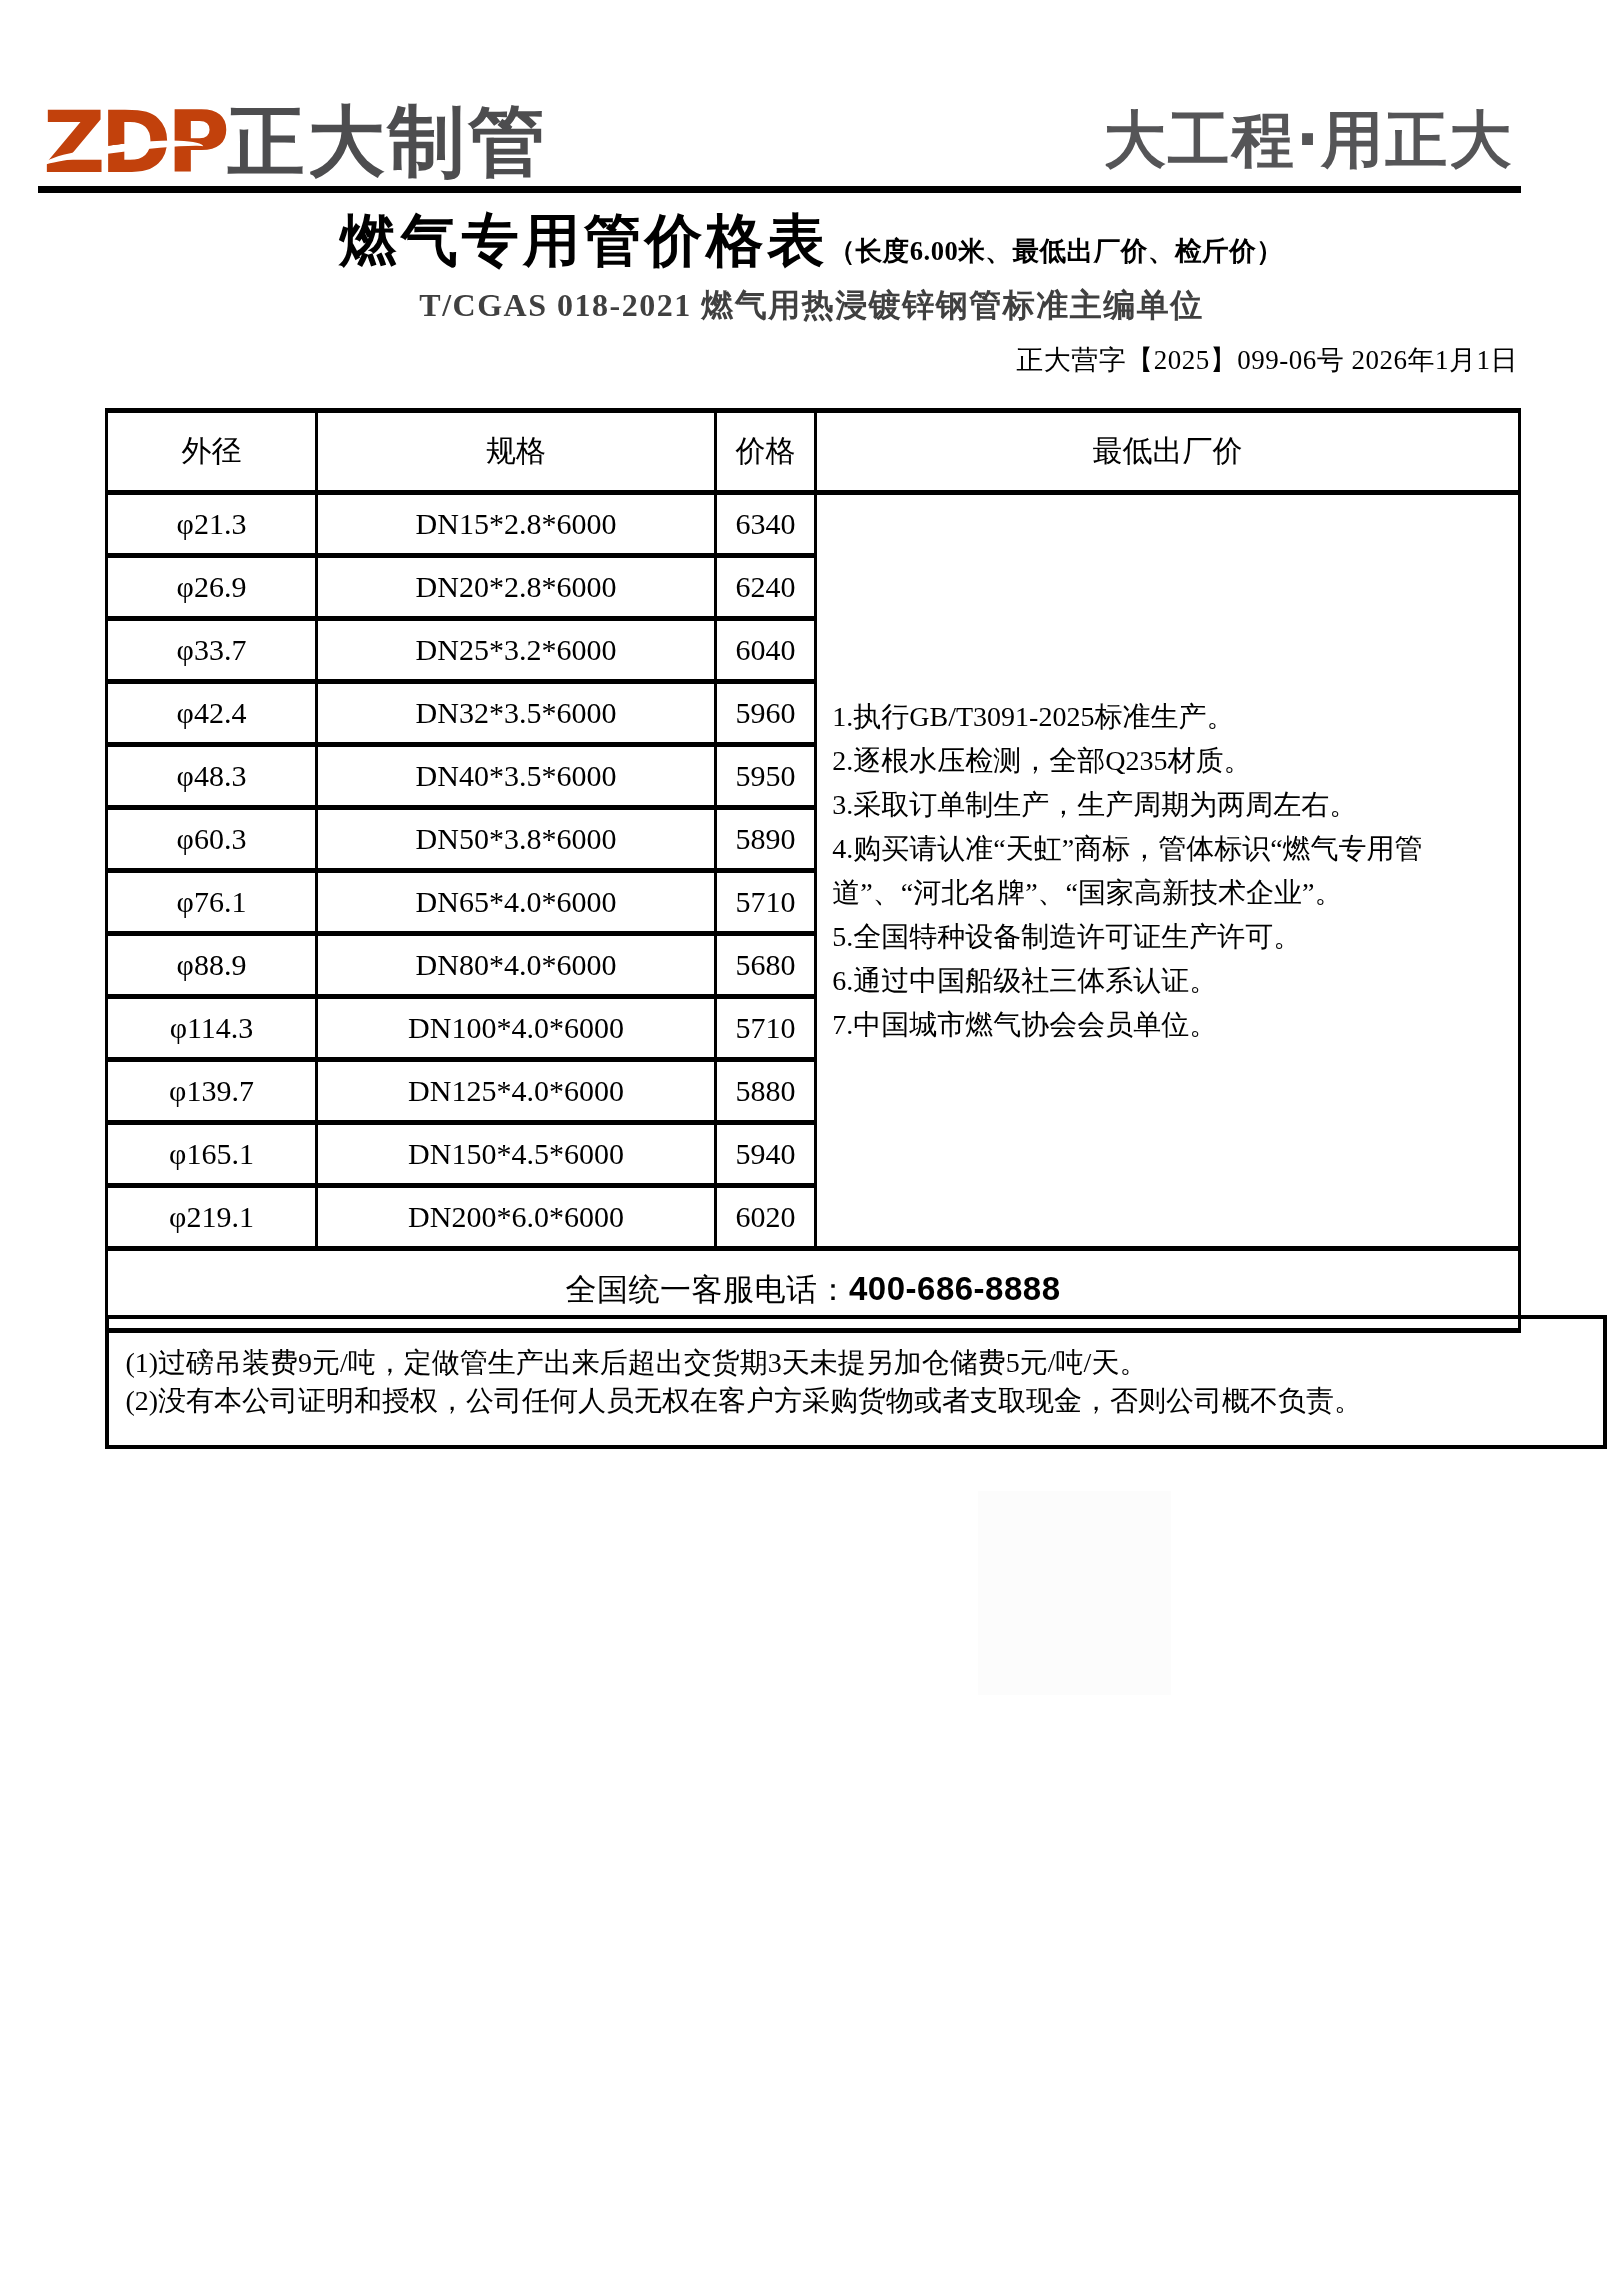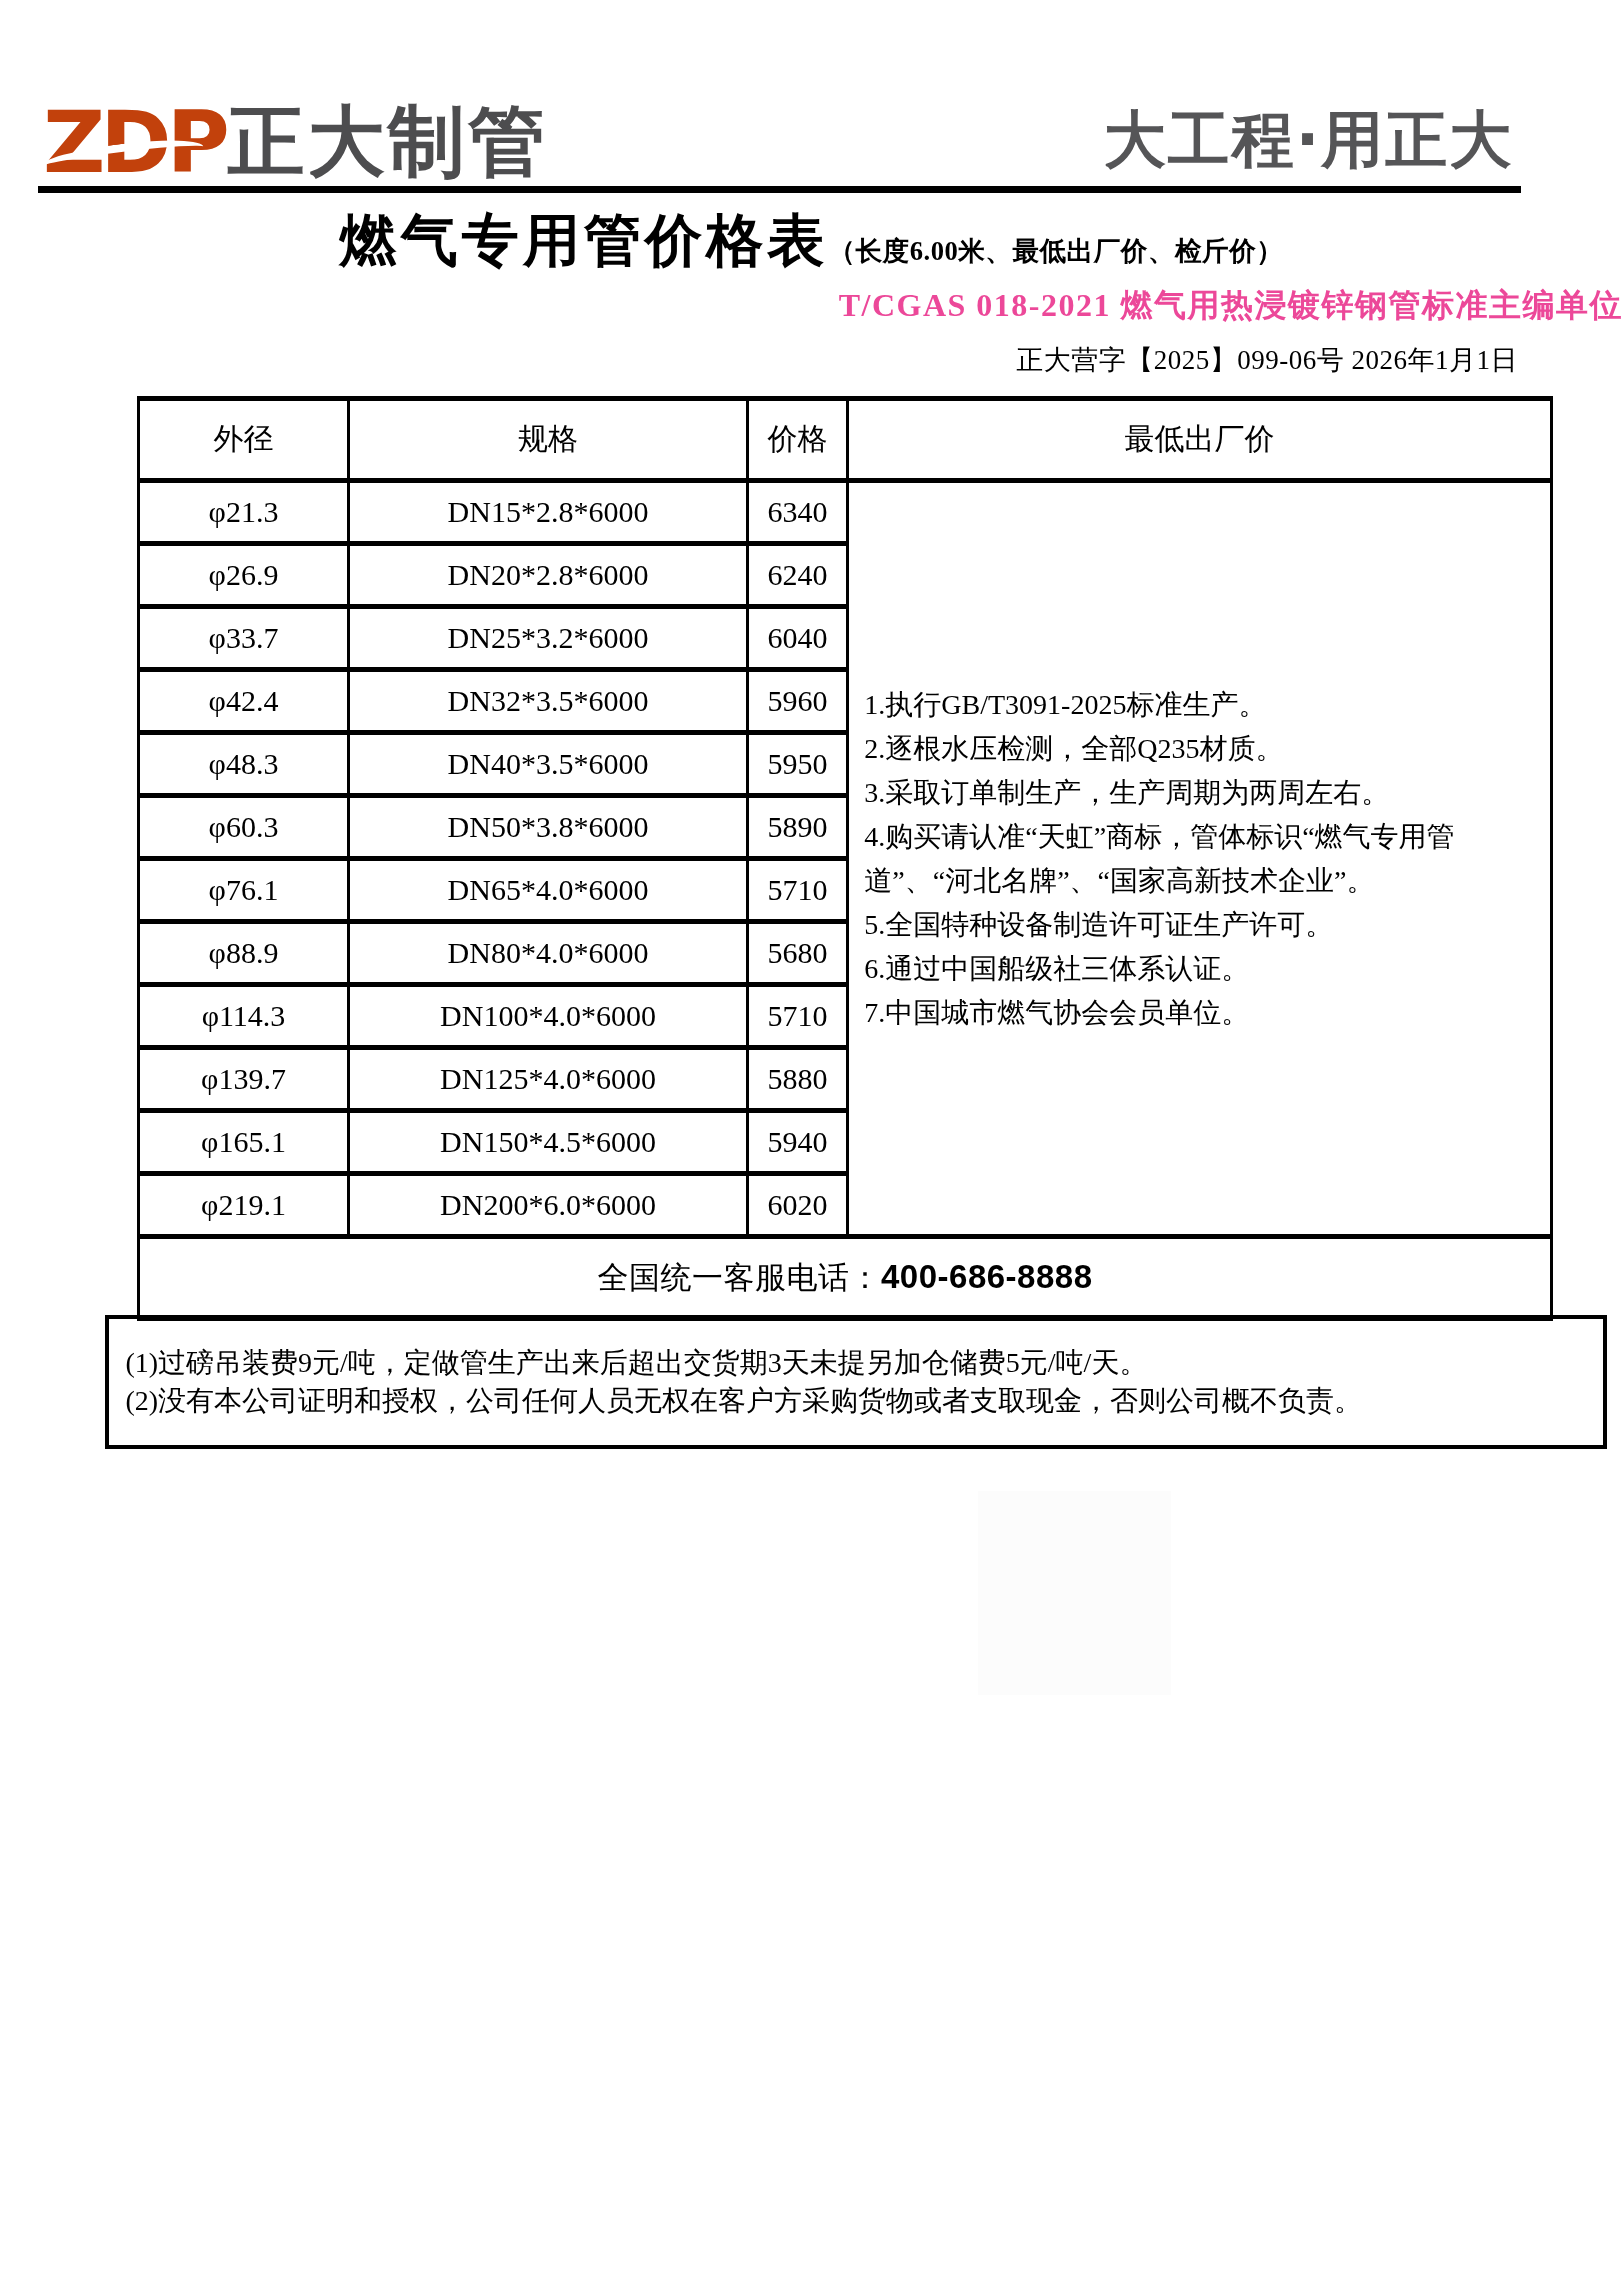--- a/index.html
+++ b/index.html
@@ -70,25 +70,24 @@
   }
   .doc-line{
     position:absolute;left:110px;top:342px;width:1408px;
     text-align:right;
     font-size:27px;font-weight:400;letter-spacing:0.5px;
     white-space:nowrap;
   }
 
   
   table.price{
-    position:absolute;left:105px;top:396px;
+    position:absolute;left:105px;top:408px;
     width:1414px;
     border-collapse:collapse;
     table-layout:fixed;
-    margin-left:32px;
   }
   table.price td{
     border:3.1px solid #000;
     border-top-width:5.1px;border-bottom-width:5.1px;
     text-align:center;
     vertical-align:middle;
     font-size:30px;
     padding:0;
   }
   table.price tr.hdr td{height:77px;font-size:30px;}
@@ -134,21 +133,21 @@
       </span>
       <span class="logo-name">正大制管</span>
     </div>
     <div class="slogan">大工程·用正大</div>
   </div>
   <div class="top-rule"></div>
 
   <div class="title-line">
     <span class="title-main">燃气专用管价格表</span><span class="title-sub">（长度6.00米、最低出厂价、检斤价）</span>
   </div>
-  <div class="std-line" style="color:#ec4899;text-align:right;">T/CGAS 018-2021 燃气用热浸镀锌钢管标准主编单位</div>
+  <div class="std-line" style="color:#404040;">T/CGAS 018-2021 燃气用热浸镀锌钢管标准主编单位</div>
   <div class="doc-line">正大营字【2025】099-06号 2026年1月1日</div>
 
   <table class="price">
     <colgroup>
       <col style="width:210px">
         <col style="width:399px">
         <col style="width:100px">
         <col style="width:704px">
     </colgroup>
     <tbody>

